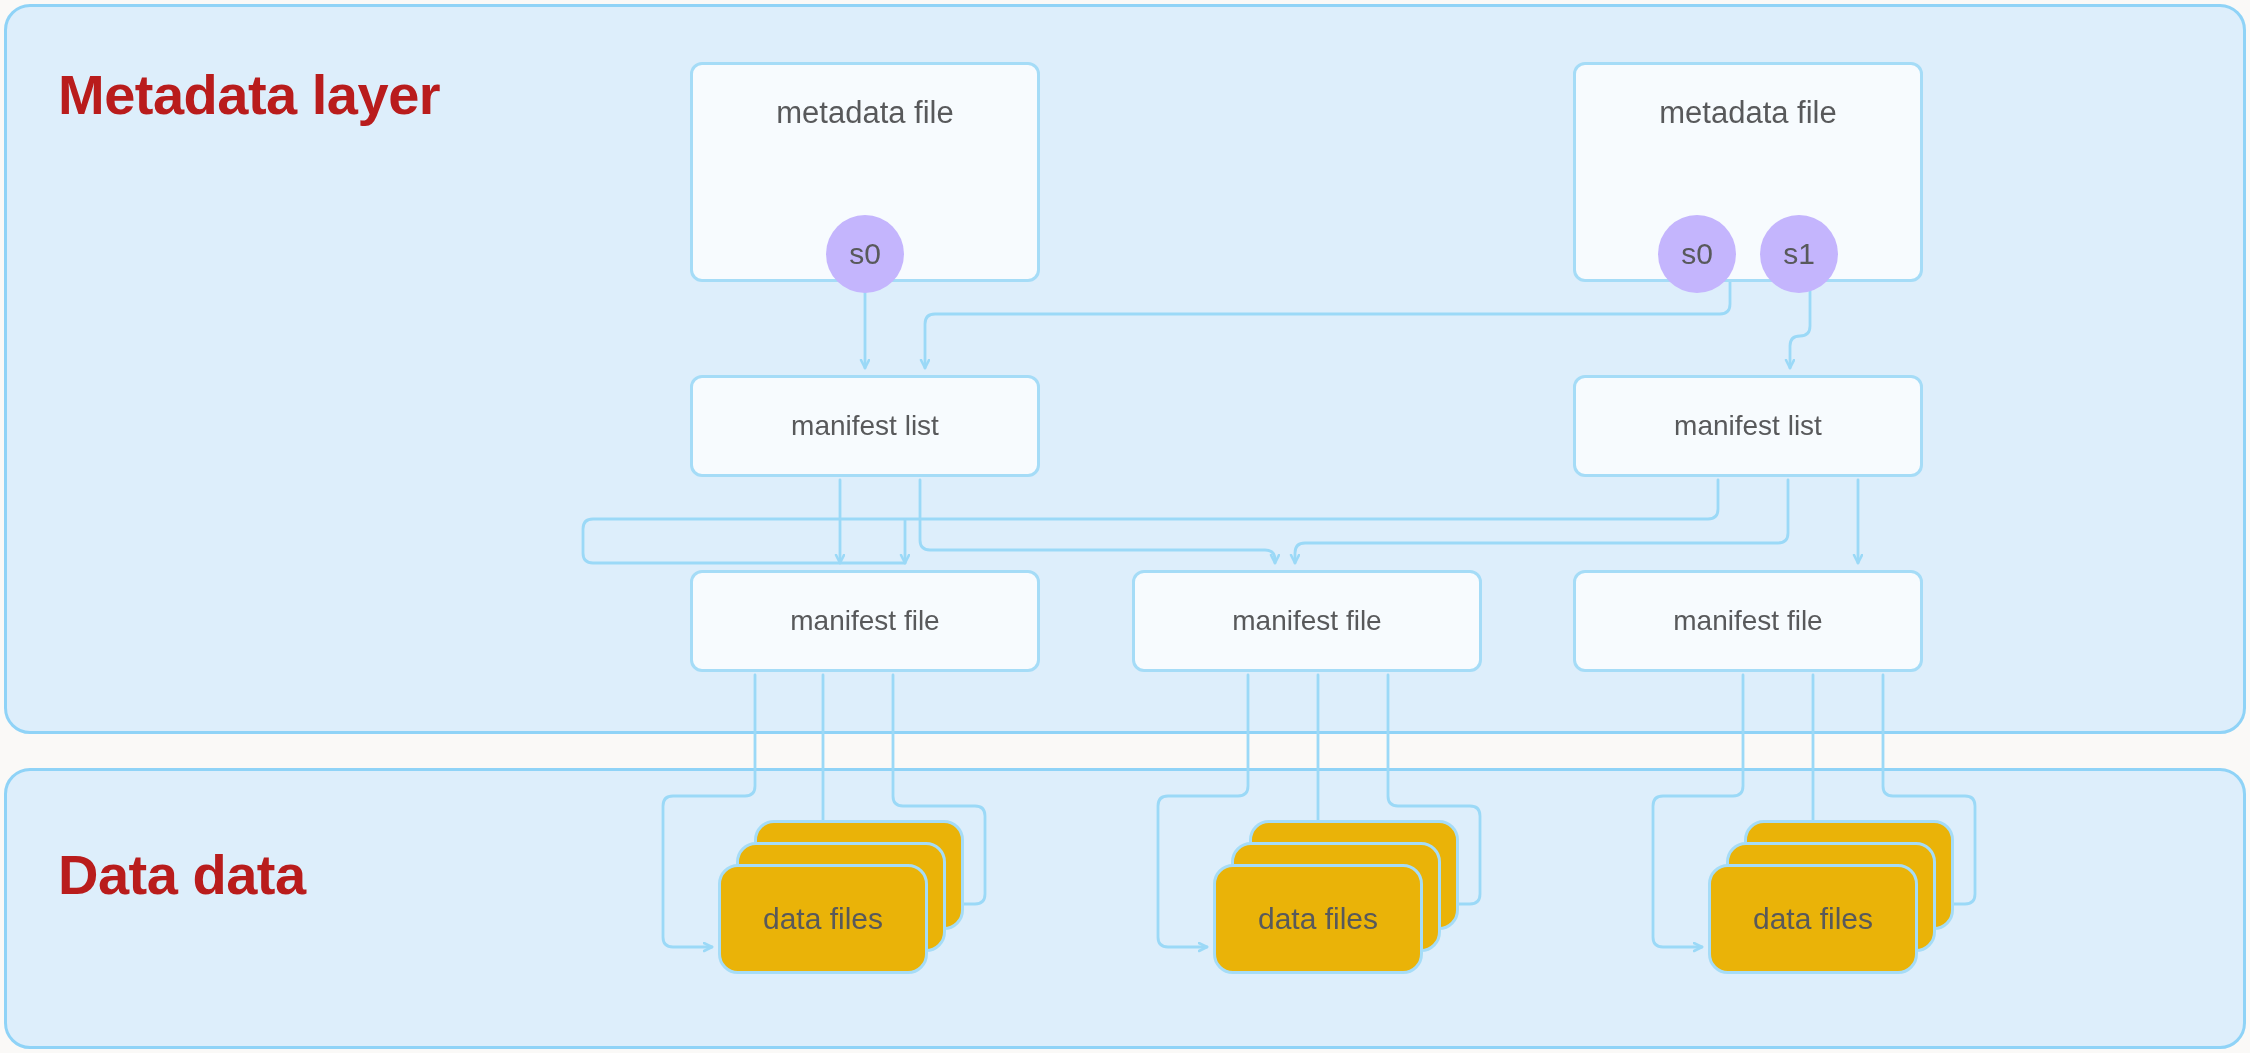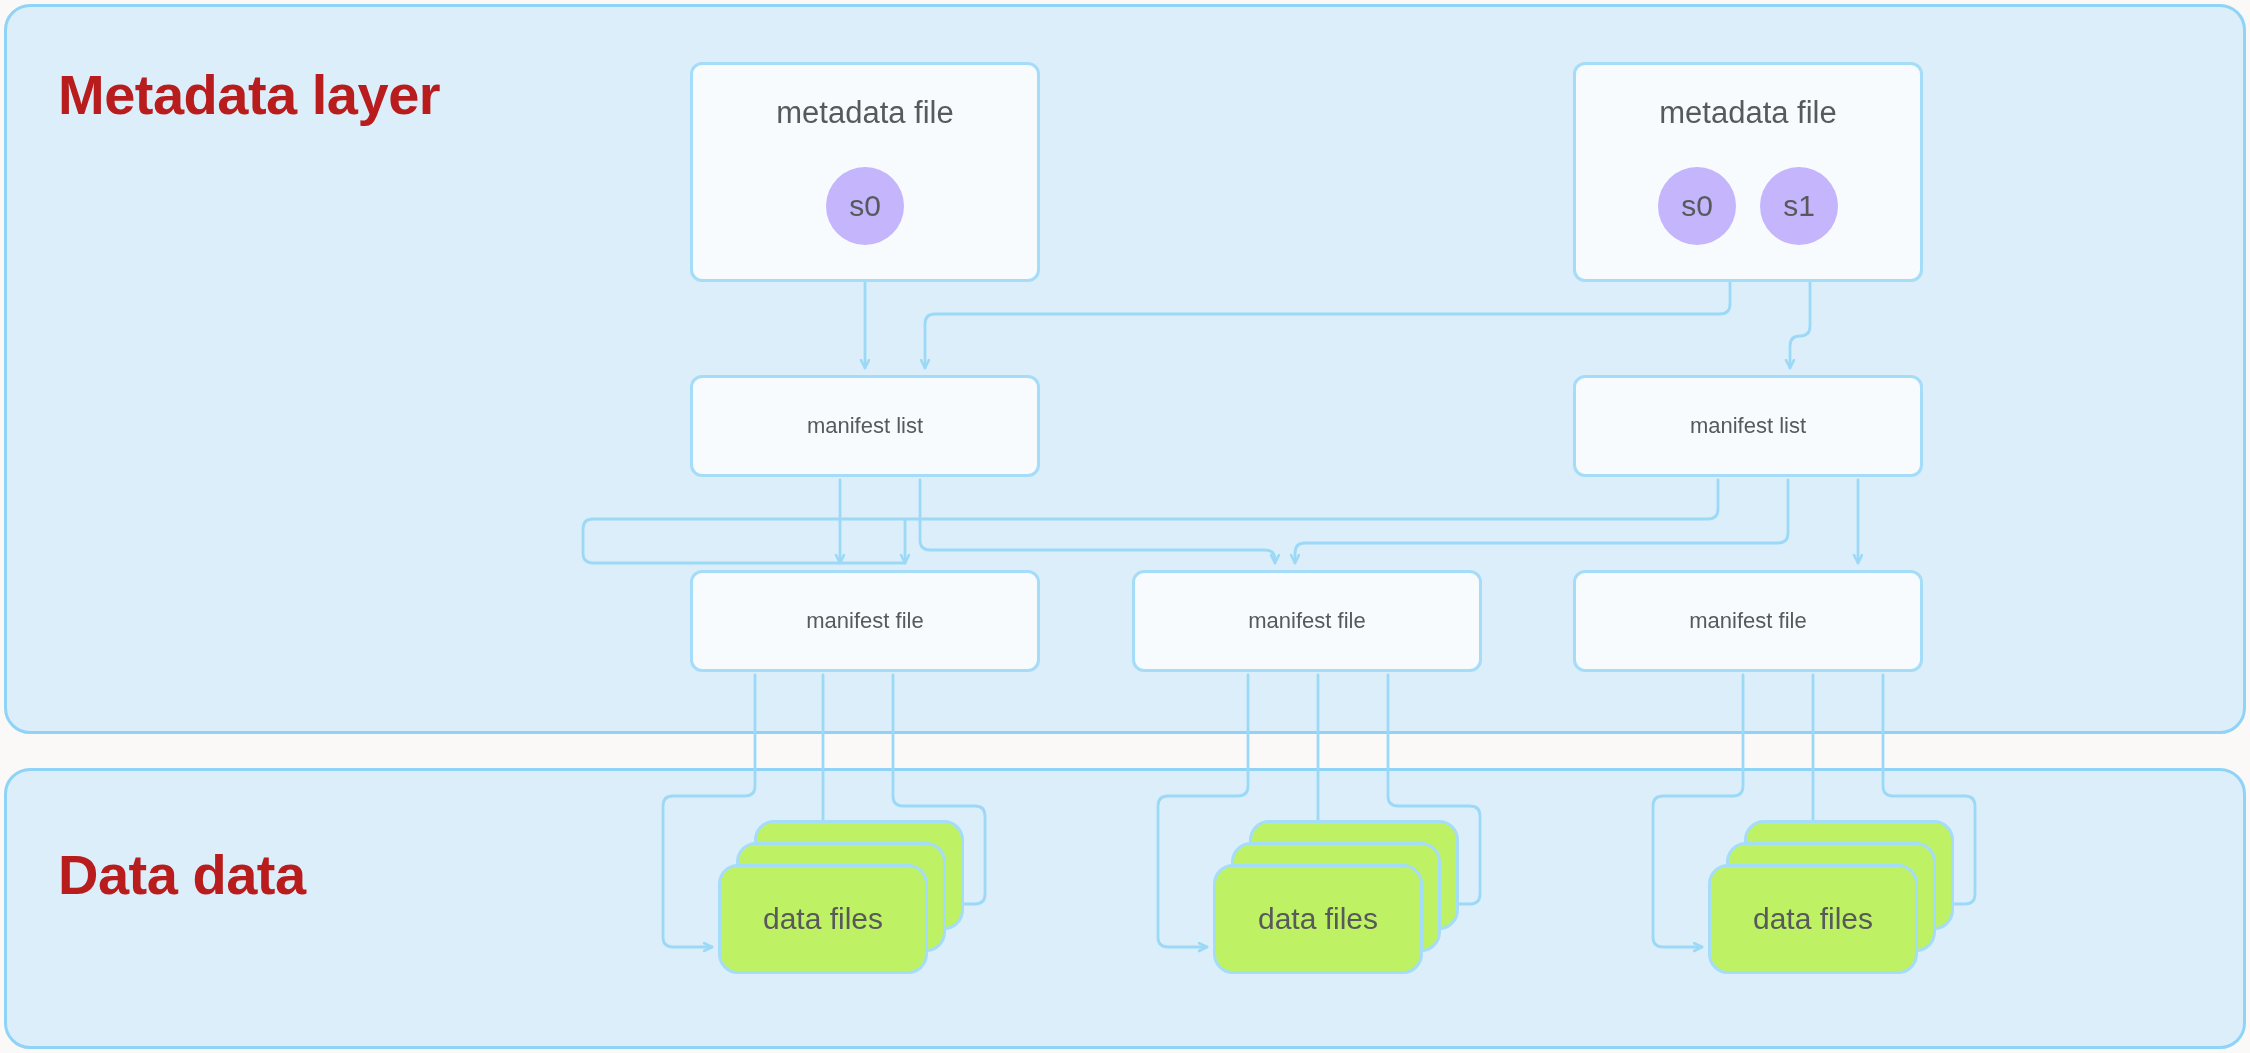--- a/index.html
+++ b/index.html
@@ -14,22 +14,22 @@
   #panel-data{left:4px;top:768px;width:2242px;height:281px;}
 
   .panel-title{position:absolute;font-size:56px;font-weight:bold;color:#b91c1c;
                letter-spacing:-0.5px;white-space:nowrap;}
   #title-metadata{left:58px;top:62px;}
   #title-data{left:58px;top:842px;}
 
   
   .node{position:absolute;background:#f7fbfe;border:3px solid #a5dcf7;
         border-radius:12px;box-sizing:border-box;display:flex;
-        align-items:center;justify-content:center;}
-  .node-label{font-size:22px;color:#58595b;white-space:nowrap;}
+        align-items:center;justify-content:center;gap:48px;}
+  .node-label{font-size:28px;color:#58595b;white-space:nowrap;}
 
   .meta-node{flex-direction:column;justify-content:flex-start;padding-top:30px;}
   .meta-node .node-label{font-size:31px;}
 
   .snap-row{display:flex;gap:24px;margin-top:36px;}
   .snap{width:78px;height:78px;border-radius:50%;background:#c4b5fd;
         display:flex;align-items:center;justify-content:center;
         font-size:30px;color:#58595b;}
 
   
@@ -41,21 +41,21 @@
   #manifest-list-2{left:1573px;top:375px;width:350px;height:102px;}
 
   
   #manifest-file-1{left:690px;top:570px;width:350px;height:102px;}
   #manifest-file-2{left:1132px;top:570px;width:350px;height:102px;}
   #manifest-file-3{left:1573px;top:570px;width:350px;height:102px;}
 
   
   .stack{position:absolute;width:260px;height:160px;}
   .stack .sheet{position:absolute;width:210px;height:110px;
-                background:#bef264;border:3px solid #a5dcf7;border-radius:20px;
+                background:#eab308;border:3px solid #a5dcf7;border-radius:20px;
                 box-sizing:border-box;}
   .stack .sheet.s1{left:36px;top:0px;}
   .stack .sheet.s2{left:18px;top:22px;}
   .stack .sheet.s3{left:0px;top:44px;display:flex;align-items:center;
                    justify-content:center;}
   .stack .node-label{font-size:30px;color:#58595b;white-space:nowrap;}
 
   #data-files-1{left:718px;top:820px;}
   #data-files-2{left:1213px;top:820px;}
   #data-files-3{left:1708px;top:820px;}

